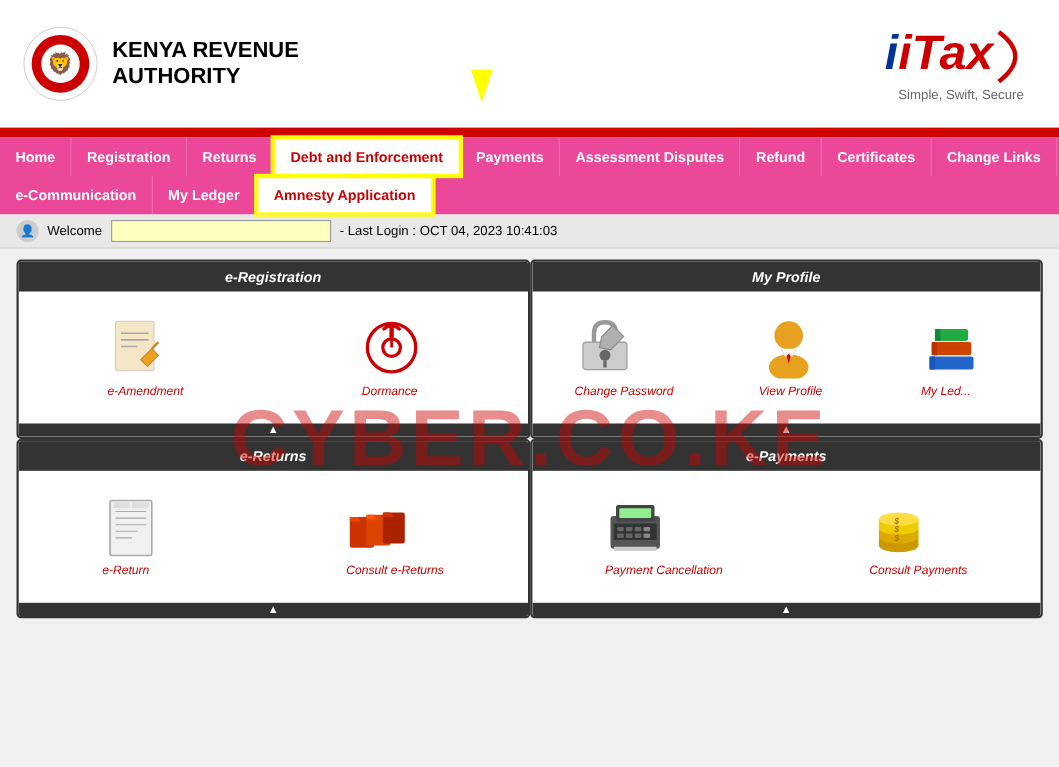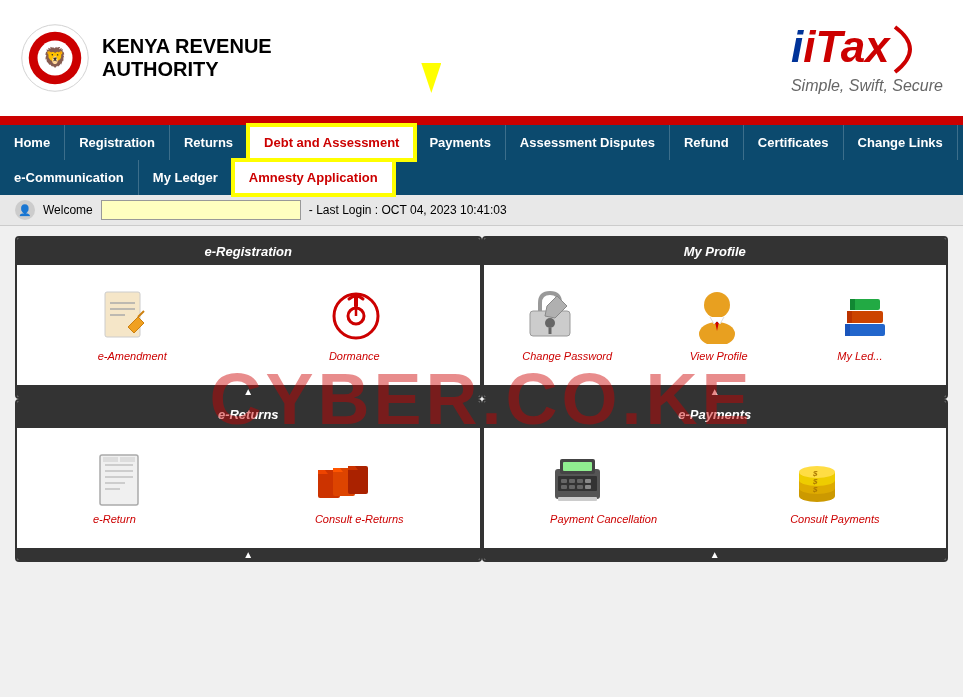--- a/index.html
+++ b/index.html
@@ -23,21 +23,21 @@
     .kra-logo {
       width: 70px;
       height: 70px;
     }
     .itax-logo {
       text-align: right;
     }
 
     
     .navbar {
-      background: #0c4a6e;
+      background: #ec4899;
       display: flex;
       flex-wrap: wrap;
       align-items: stretch;
     }
     .nav-row1 {
       display: flex;
       width: 100%;
     }
     .nav-row2 {
       display: flex;
@@ -203,32 +203,32 @@
     </div>
   </div>
   <div class="itax-logo">
     <div style="display:flex;align-items:flex-start;gap:0;">
       <span style="font-size:44px;font-weight:bold;color:#003399;font-style:italic;">i</span>
       <span style="font-size:44px;font-weight:bold;color:#cc0000;font-style:italic;">iTax</span>
       <svg width="40" height="55" viewBox="0 0 40 55">
         <path d="M5,5 Q35,27 5,50" stroke="#cc0000" stroke-width="4" fill="none"></path>
       </svg>
     </div>
-    <div style="font-size:16px;color:#666;font-style:italic;text-align:center;">Simple, Swift, Secure</div>
+    <div style="font-size:12px;color:#666;text-align:center;">Simple, Swift, Secure</div>
   </div>
 </div>
 
 <div style="height:5px;background:#cc0000;"></div>
 
 <div class="navbar">
   <div class="nav-row1">
     <div class="nav-item">Home</div>
     <div class="nav-item">Registration</div>
     <div class="nav-item">Returns</div>
-    <div class="nav-item highlighted">Debt and Assessment</div>
+    <div class="nav-item highlighted">Debt and Enforcement</div>
     <div class="nav-item">Payments</div>
     <div class="nav-item">Assessment Disputes</div>
     <div class="nav-item">Refund</div>
     <div class="nav-item">Certificates</div>
     <div class="nav-item">Change Links</div>
   </div>
   <div class="nav-row2">
     <div class="nav-item">e-Communication</div>
     <div class="nav-item">My Ledger</div>
     <div class="nav-item highlighted highlight-box">Amnesty Application</div>

